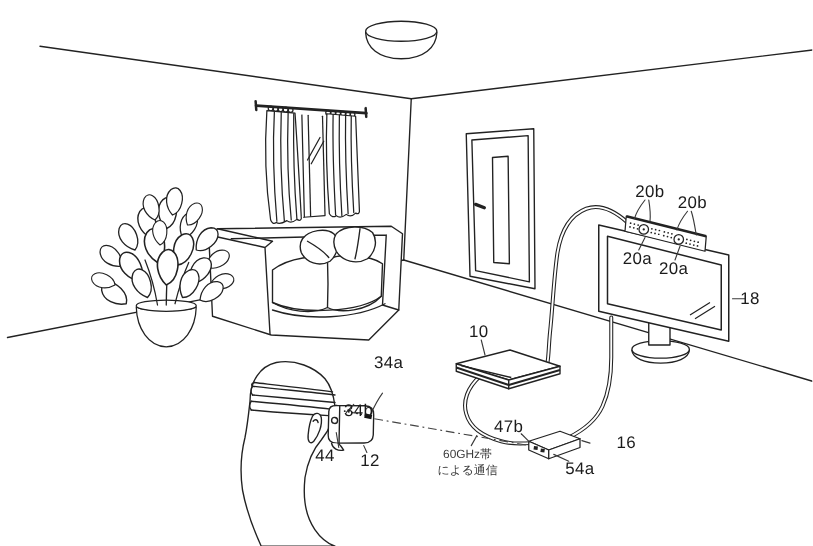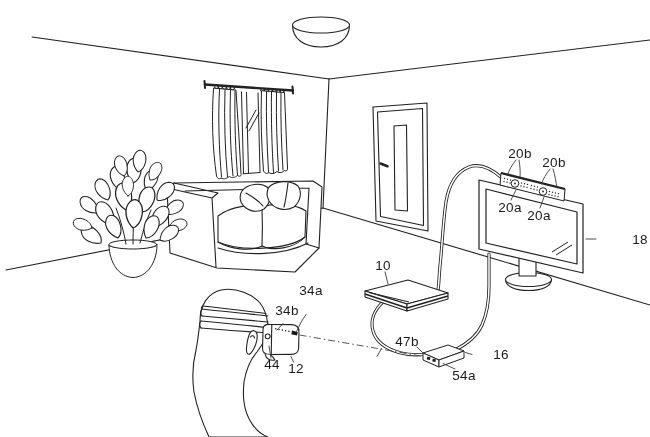--- a/index.html
+++ b/index.html
@@ -270,24 +270,28 @@
     <path d="M271,358 L269,346"></path>
     <path d="M293.5,362 L291,356.5"></path>
     <path d="M377,356.5 L381.5,348.5"></path>
   </g>
 </svg>
 
 <div class="lbl" style="left:520px;top:153px">20b</div>
 <div class="lbl" style="left:554px;top:162px">20b</div>
 <div class="lbl" style="left:510px;top:207px">20a</div>
 <div class="lbl" style="left:539px;top:215px">20a</div>
-<div class="lbl" style="left:640px;top:239px">18</div>
+<div class="lbl" style="left:600px;top:239px">18</div>
 <div class="lbl" style="left:383px;top:265px">10</div>
 <div class="lbl" style="left:501px;top:354px">16</div>
 <div class="lbl" style="left:407px;top:341px">47b</div>
 <div class="lbl" style="left:464px;top:375px">54a</div>
-<div class="lbl" style="left:287px;top:310px">34b</div>
+<div class="lbl" style="left:287px;top:328px">34b</div>
 <div class="lbl" style="left:311px;top:290px">34a</div>
-<div class="lbl" style="left:272px;top:364px">44</div>
+<div class="lbl" style="left:260px;top:364px">44</div>
 <div class="lbl" style="left:296px;top:368px">12</div>
 
-
+<div class="jp" style="left:374px;top:370px">
+  <div>60GHz帯</div>
+  <div>による通信</div>
 </div>
 
+</div>
+
 </body></html>

